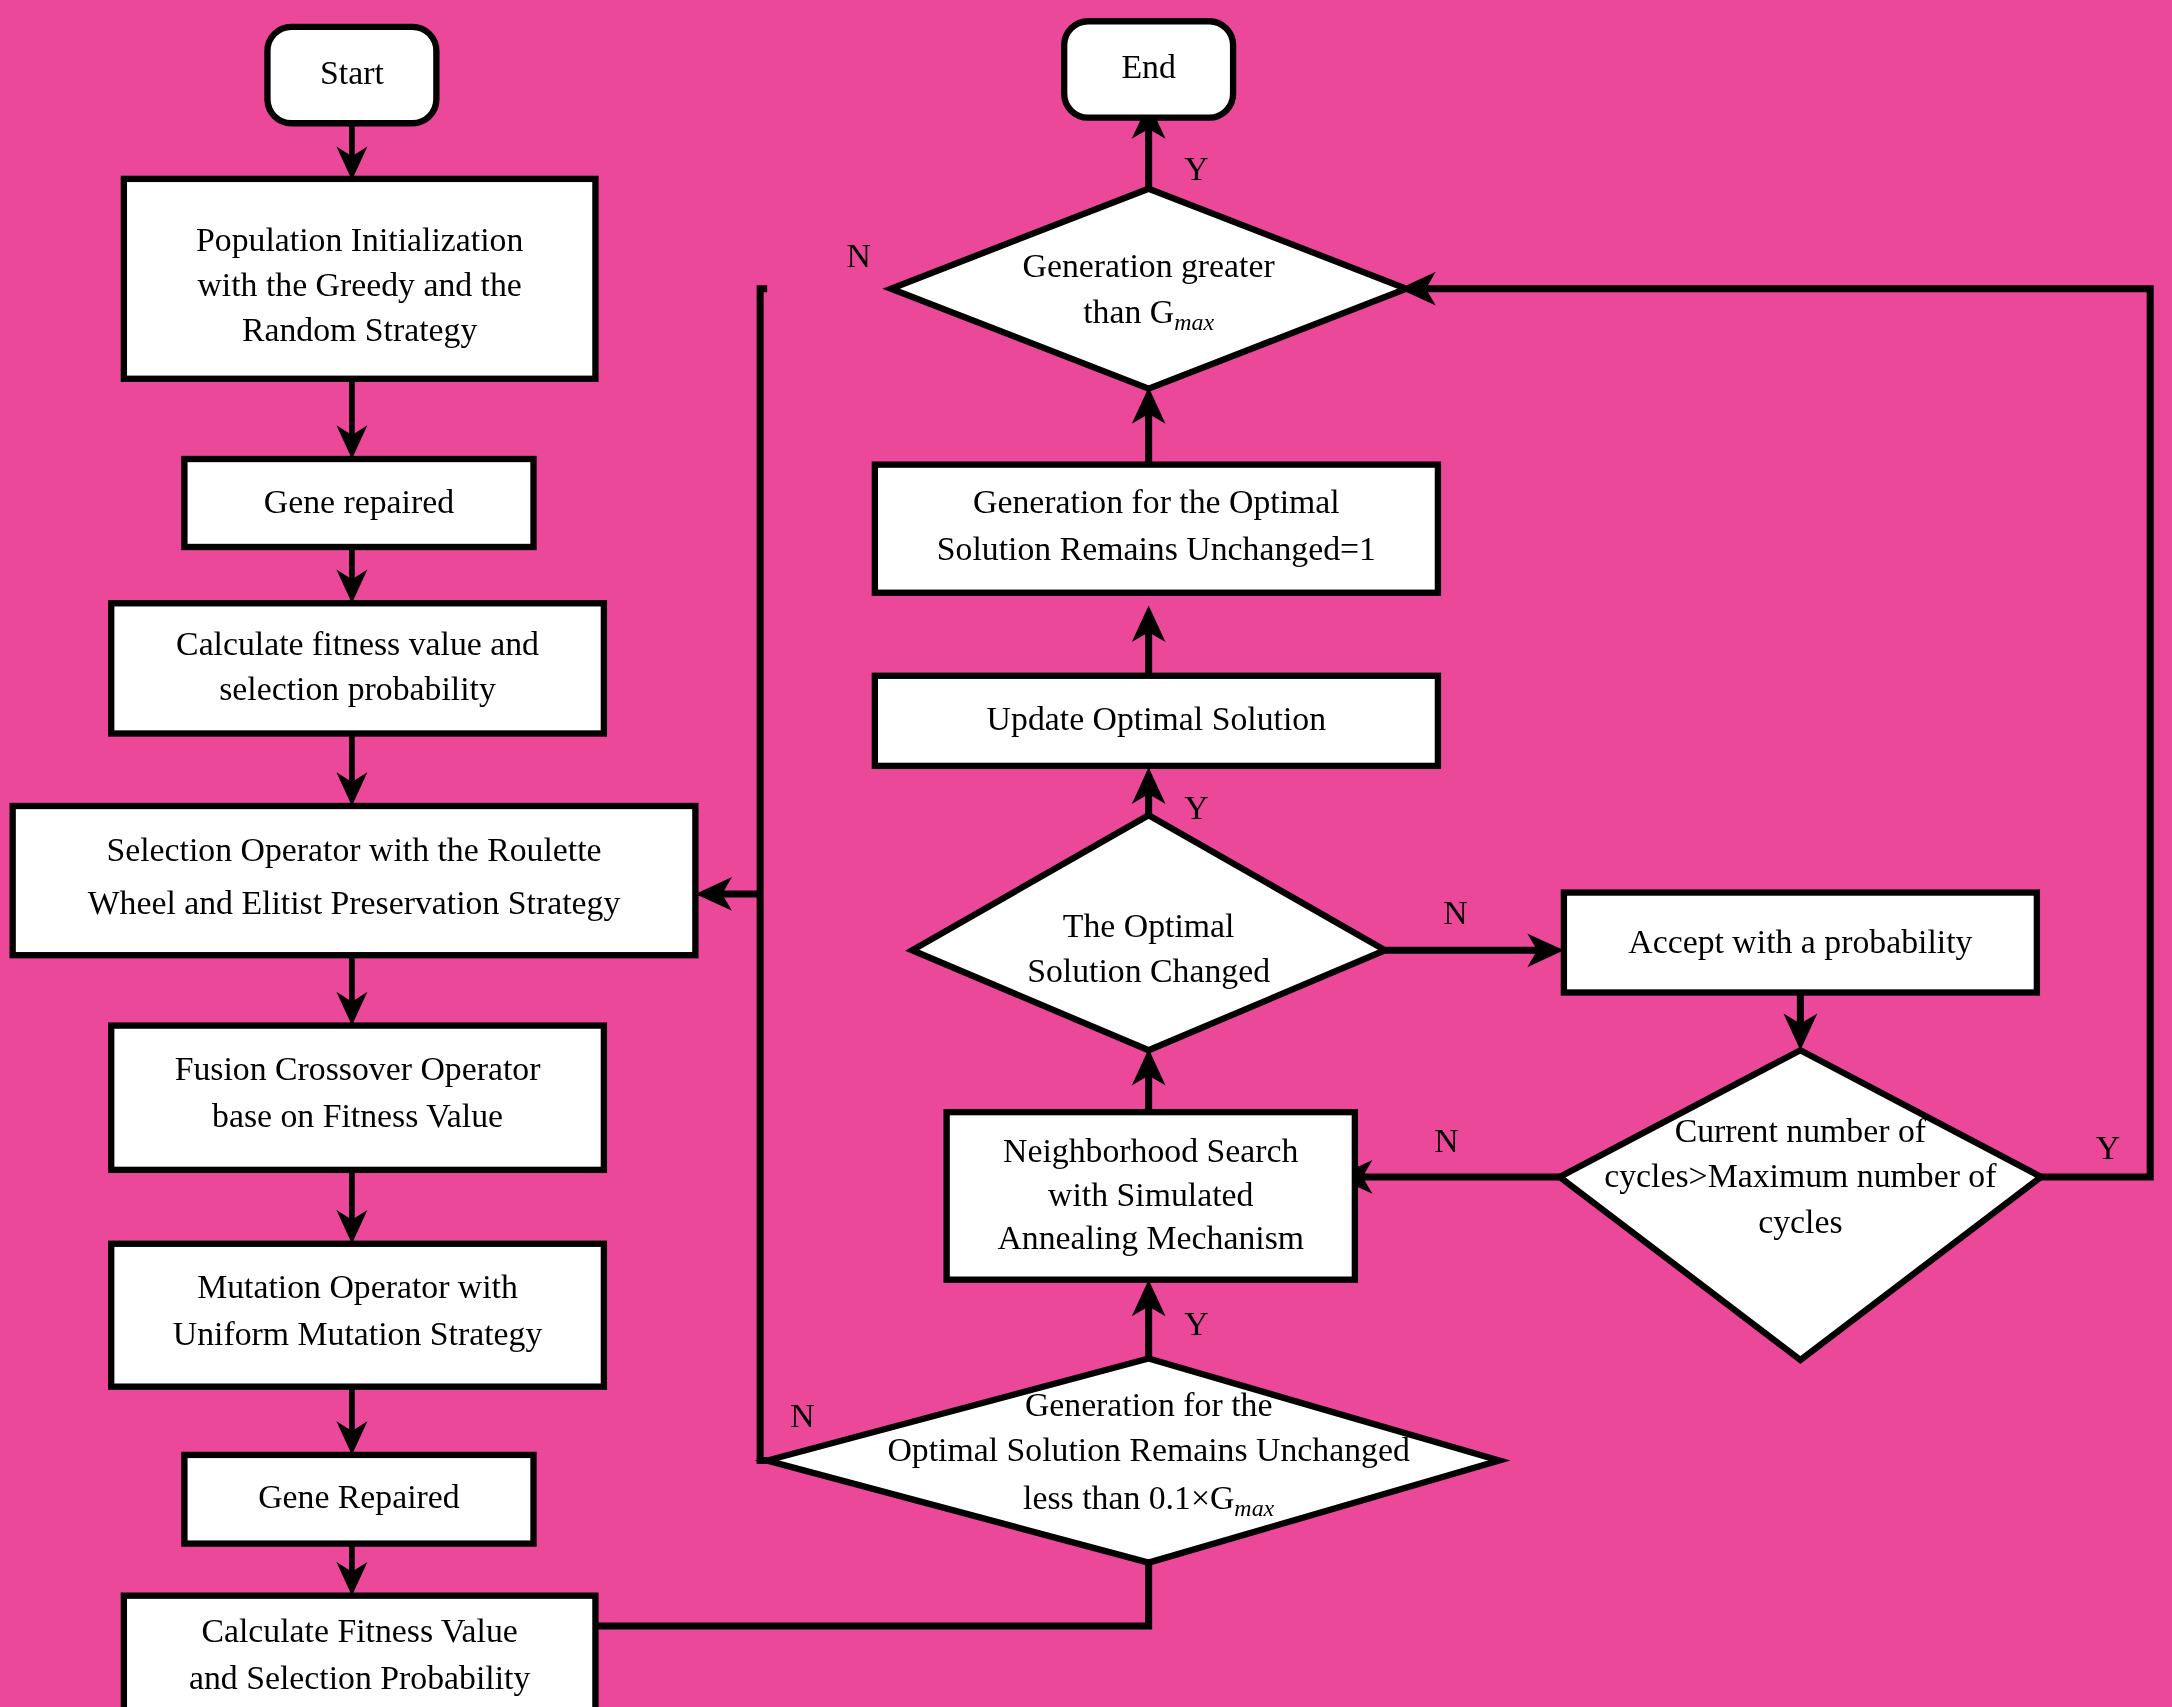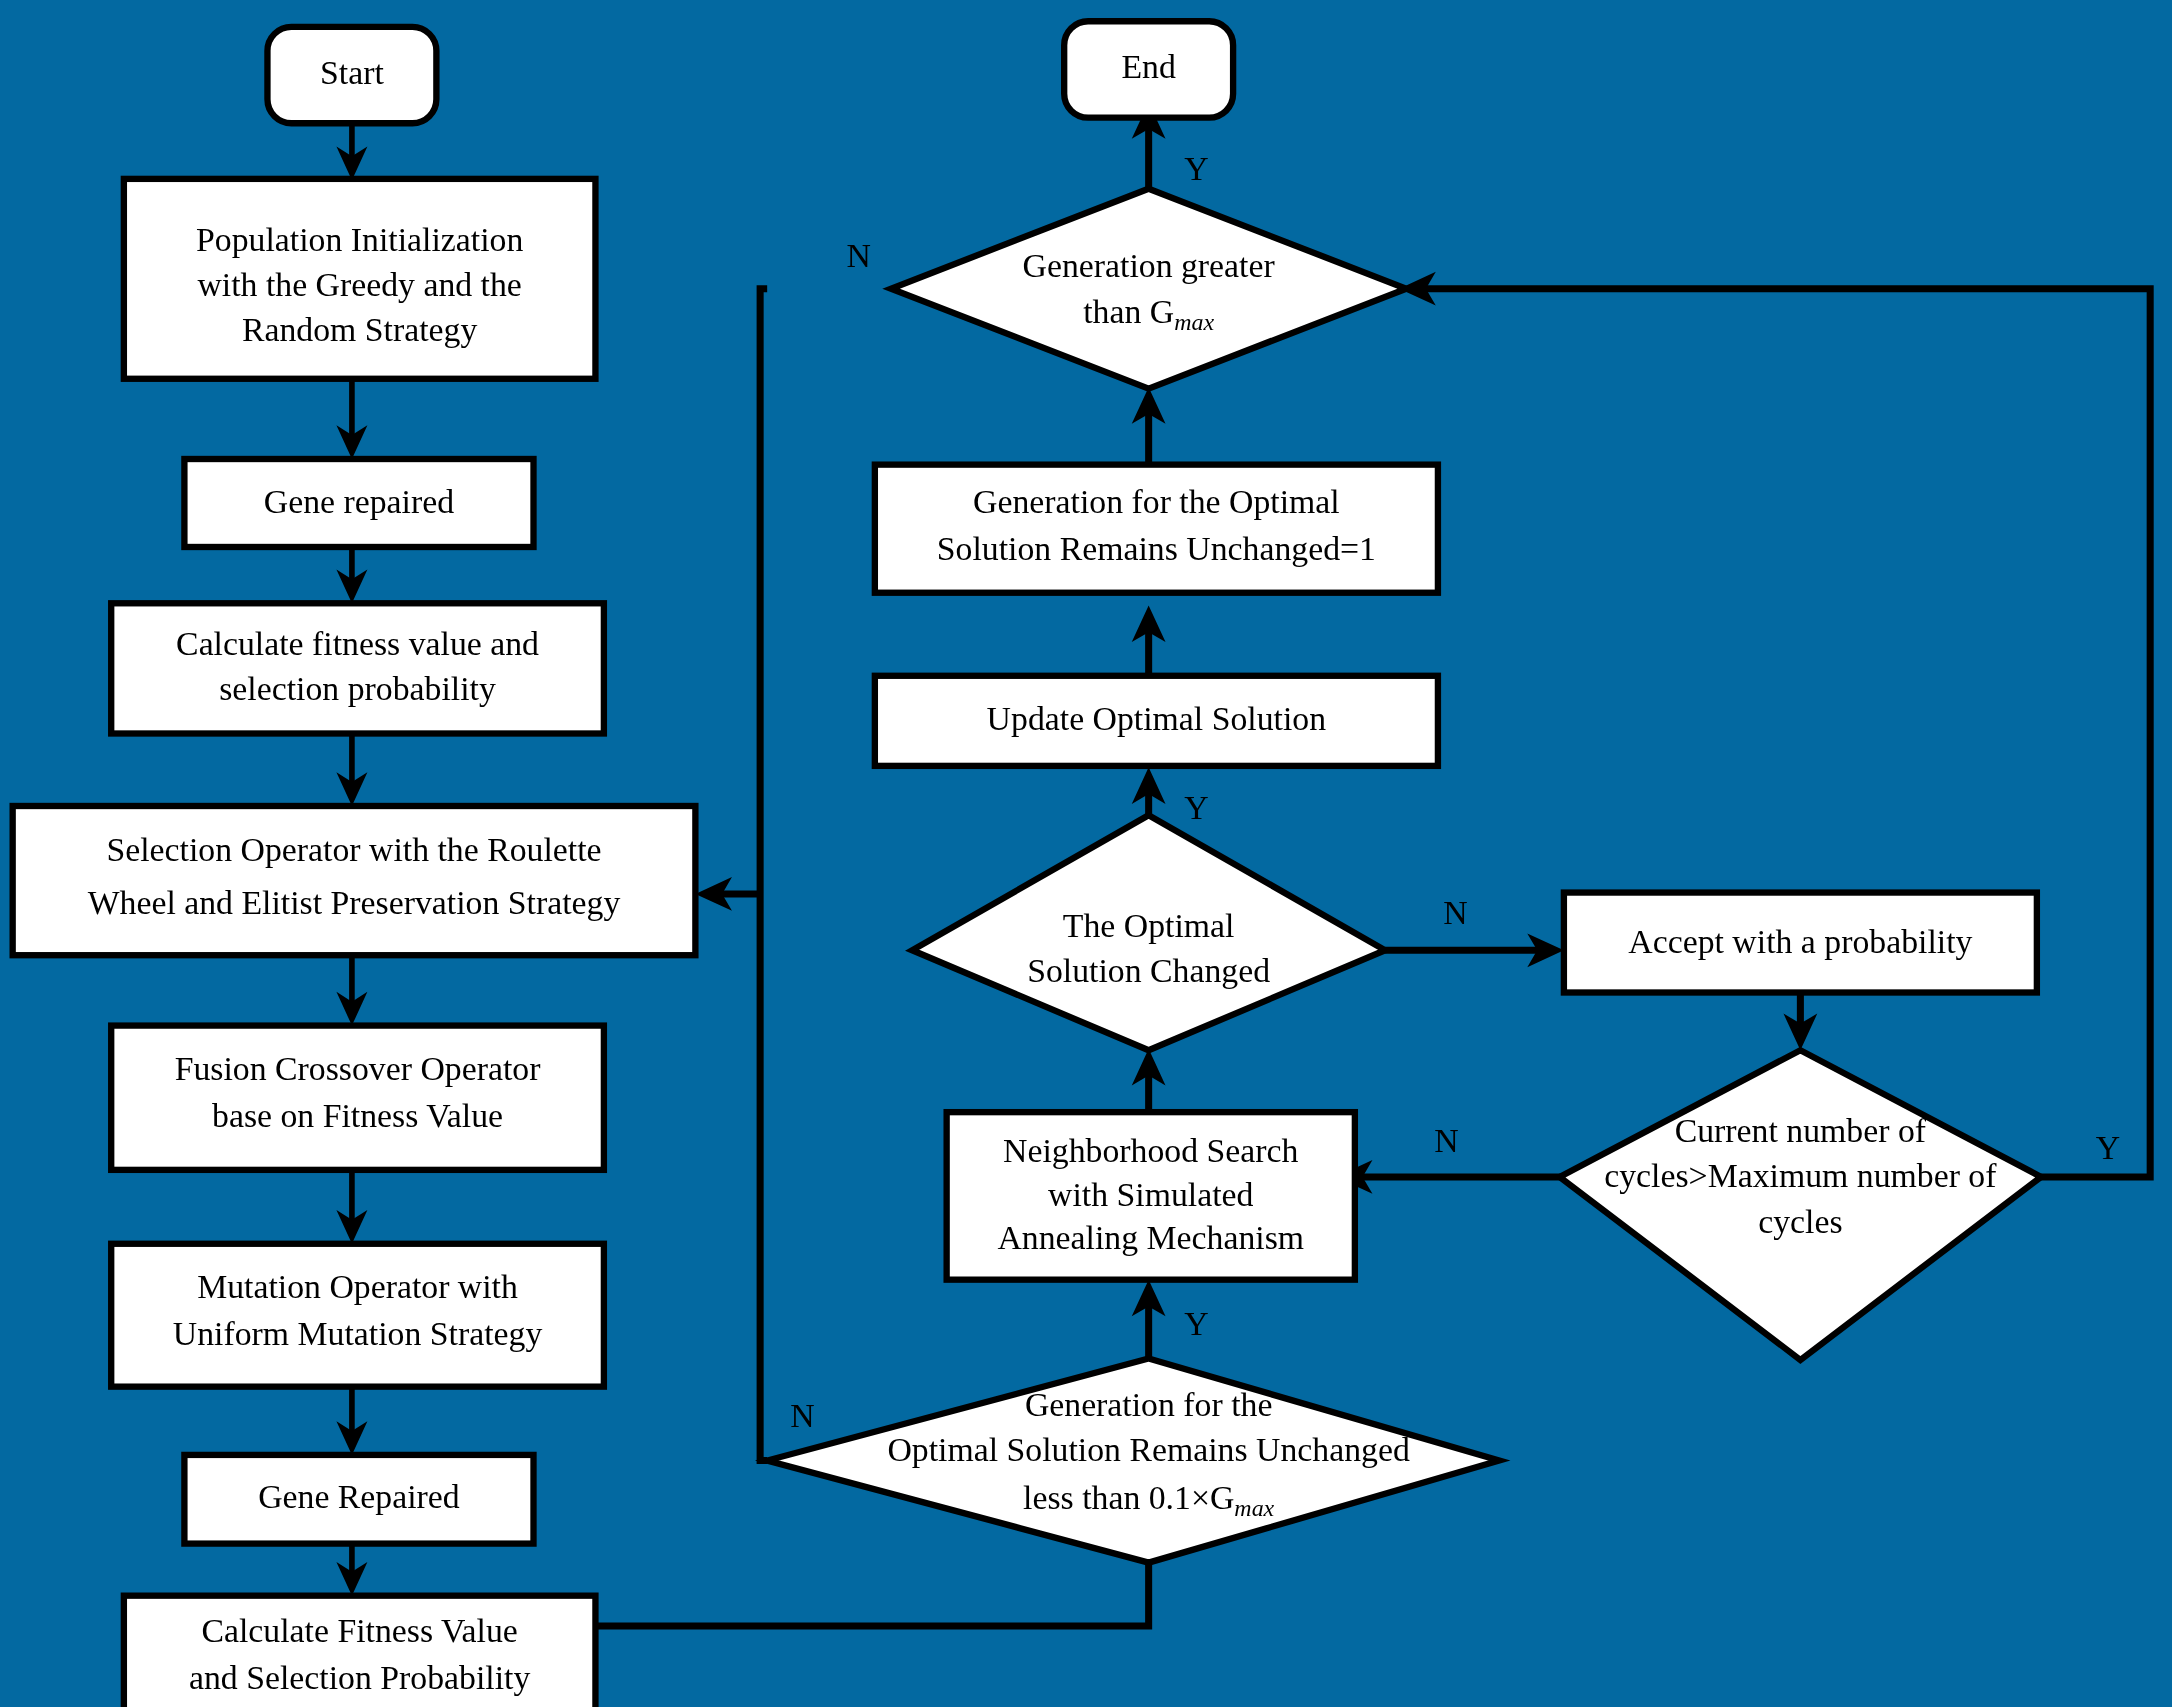--- a/index.html
+++ b/index.html
@@ -4,21 +4,21 @@
 <style>
   html, body {
     margin: 0;
     padding: 0;
     background: #ffffff;
   }
   #canvas {
     position: relative;
     width: 2172px;
     height: 1707px;
-    background: #0369a1;
+    background: #ec4899;
     font-family: "Liberation Serif", "DejaVu Serif", serif;
   }
   svg#flow {
     position: absolute;
     top: 0;
     left: 0;
     width: 2172px;
     height: 1707px;
   }
   .shape {

